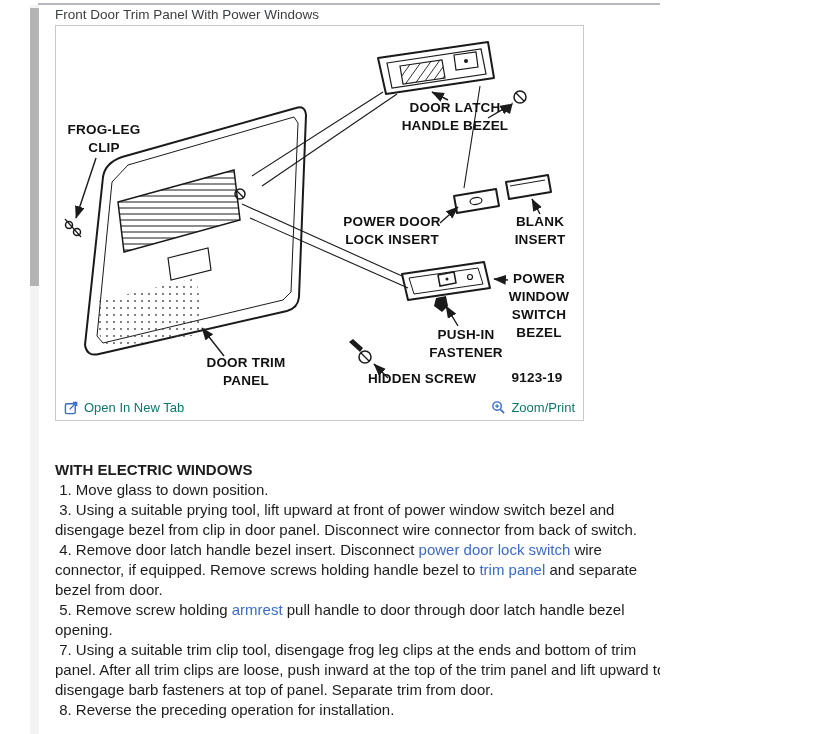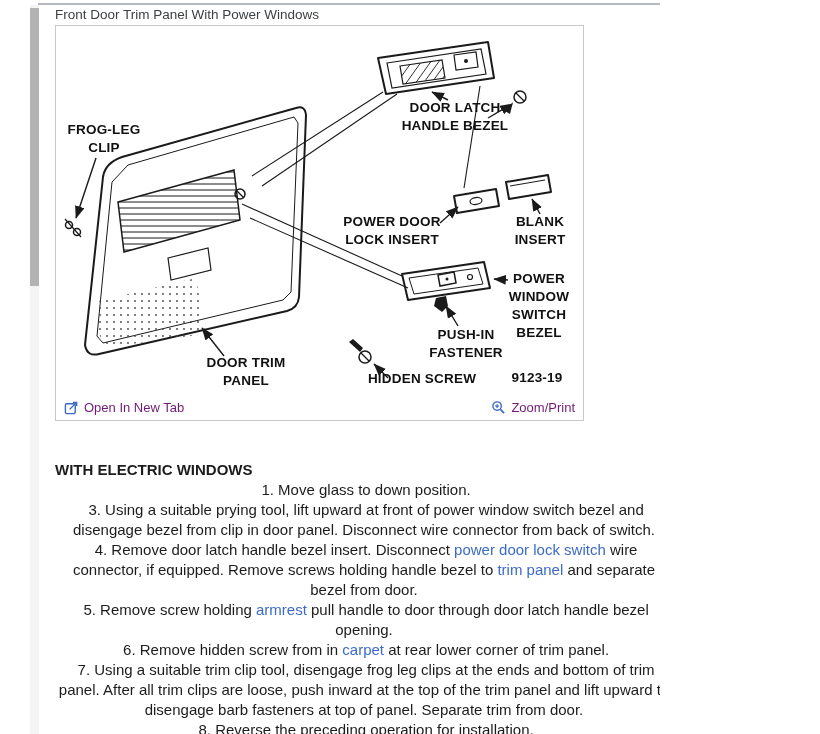--- a/index.html
+++ b/index.html
@@ -7,26 +7,26 @@
         font-family:"Liberation Sans",sans-serif;color:#1f1f1f;}
   .topline{position:absolute;left:38px;top:3px;width:782px;height:2px;background:#b6babe;}
   .scroll-track{position:absolute;left:30px;top:5px;width:9px;height:729px;background:#f4f4f4;}
   .scroll-thumb{position:absolute;left:30px;top:8px;width:9px;height:278px;background:#b3b3b3;}
   .page-title{position:absolute;left:55px;top:7px;font-size:13.5px;color:#3d4043;}
   .figure-frame{position:absolute;left:55px;top:25px;width:529px;height:396px;
         border:1px solid #c9c9c9;background:#fff;box-sizing:border-box;}
   .diagram{display:block;}
   .fig-footer{position:absolute;left:0;right:0;bottom:5px;display:flex;
         justify-content:space-between;align-items:center;padding:0 8px;}
-  .fig-link{display:flex;align-items:center;gap:5px;color:#701a75;font-size:13px;
+  .fig-link{display:flex;align-items:center;gap:5px;color:#0f766e;font-size:13px;
         text-decoration:none;cursor:pointer;}
   .content{position:absolute;left:55px;top:460px;width:618px;font-size:15px;
         line-height:20px;color:#1c1c1c;}
   .heading{font-weight:700;}
-  .step{margin:0;white-space:pre-wrap;text-align:center;}
+  .step{margin:0;white-space:pre-wrap;}
   .inline-link{color:#3b6bc7;text-decoration:none;cursor:pointer;}
   .print-circle{position:absolute;left:717px;top:-9px;width:46px;height:46px;border-radius:50%;
         background:#4285f4;display:flex;align-items:center;justify-content:center;cursor:pointer;}
   .svc{position:absolute;left:770px;top:2px;width:48px;overflow:hidden;}
   .svc-line1{font-size:18px;font-weight:700;color:#4d5156;white-space:nowrap;}
   .svc-line2{font-size:12.5px;color:#8a8f94;white-space:nowrap;margin-top:3px;}
   
   .ln{stroke:#1a1a1a;fill:none;}
   .lbl{font-family:"Liberation Sans",sans-serif;font-weight:700;font-size:13.5px;
        fill:#111;text-anchor:middle;letter-spacing:0.2px;}
@@ -217,19 +217,18 @@
     </div>
   </div>
 
   <div class="content">
     <div class="heading">WITH ELECTRIC WINDOWS</div>
     <div>
         <p class="step"><span> 1. Move glass to down position.</span></p>
         <p class="step"><span> 3. Using a suitable prying tool, lift upward at front of power window switch bezel and disengage bezel from clip in door panel. Disconnect wire connector from back of switch.</span></p>
         <p class="step"><span> 4. Remove door latch handle bezel insert. Disconnect </span><a class="inline-link">power door lock switch</a><span> wire connector, if equipped. Remove screws holding handle bezel to </span><a class="inline-link">trim panel</a><span> and separate bezel from door.</span></p>
         <p class="step"><span> 5. Remove screw holding </span><a class="inline-link">armrest</a><span> pull handle to door through door latch handle bezel opening.</span></p>
-        <p class="step"><span> 6. Remove hidden screw from in </span><a class="inline-link">carpet</a><span> at rear lower corner of trim panel.</span></p>
         <p class="step"><span> 7. Using a suitable trim clip tool, disengage frog leg clips at the ends and bottom of trim panel. After all trim clips are loose, push inward at the top of the trim panel and lift upward to disengage barb fasteners at top of panel. Separate trim from door.</span></p>
         <p class="step"><span> 8. Reverse the preceding operation for installation.</span></p>
       </div>
   </div>
 
 </div>
 
 </body></html>

